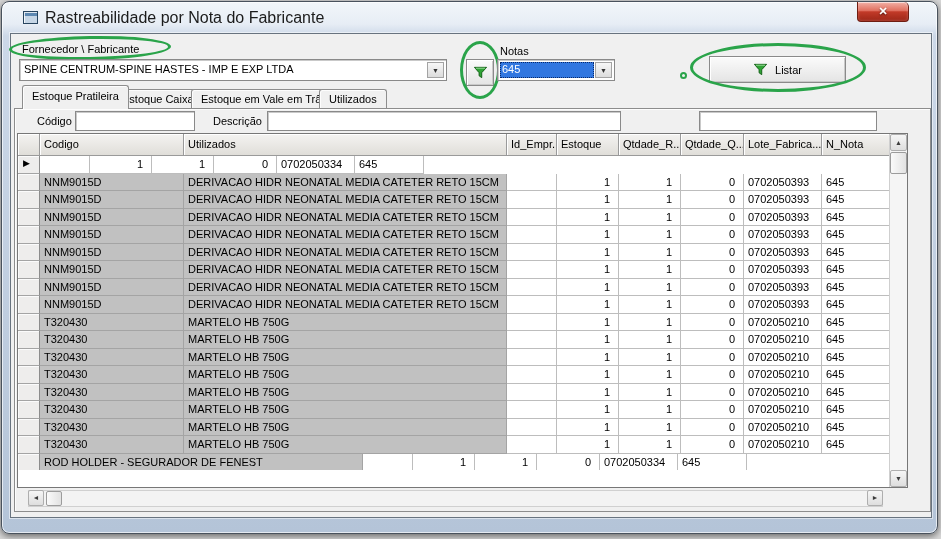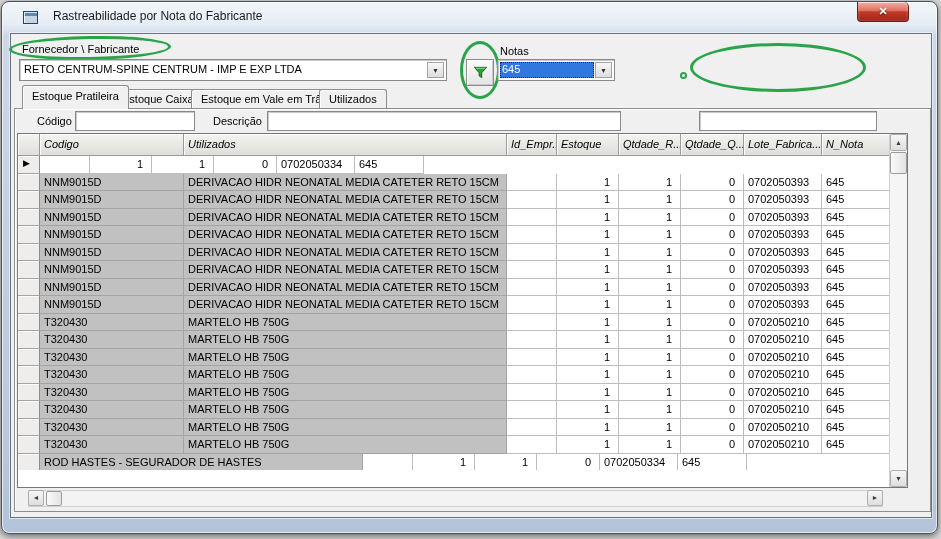--- a/index.html
+++ b/index.html
@@ -7,21 +7,21 @@
   #stage { position:relative; width:941px; height:539px; overflow:hidden; }
 
   
   .window { position:absolute; inset:1px 3px 5px 1px; border-radius:8px;
     background:linear-gradient(180deg,#f2f6fa 0px,#e7edf5 22px,#ccd8e8 34px,#bfcddf 60%,#b4c4d8 100%);
     border:1px solid #49525d; box-shadow:0 2px 7px rgba(0,0,0,.55), inset 0 0 0 1px rgba(255,255,255,.65); }
   .titlebar { position:absolute; left:0; top:0; right:0; height:31px; }
   .win-icon { position:absolute; left:21px; top:9px; width:15px; height:13px;
     background:linear-gradient(180deg,#5d88b2 0 4px,#c6d6e6 4px 100%); border:1px solid #27445f;
     box-shadow:inset 1px 1px 0 rgba(255,255,255,.8); }
-  .win-title { position:absolute; left:43px; top:7px; font-size:12px; color:#1b1b1b; white-space:nowrap;margin-left:8px; }
+  .win-title { position:absolute; left:43px; top:7px; font-size:16px; color:#1b1b1b; white-space:nowrap; }
   .close-btn { position:absolute; right:28px; top:0px; width:52px; height:20px;
     background:linear-gradient(180deg,#f2b0a6 0%,#e07060 45%,#c23a28 50%,#a62а19 52%,#9c2617 100%);
     background:linear-gradient(180deg,#f2b0a6 0%,#e07060 45%,#c23a28 52%,#9c2617 100%);
     border:1px solid #6f1d12; border-top:none; border-radius:0 5px 4px 4px;
     box-shadow:inset 0 1px 0 rgba(255,255,255,.55), inset 0 0 3px rgba(255,255,255,.25);
     color:#fff; font-size:11px; font-weight:bold; text-align:center; line-height:19px;
     text-shadow:0 1px 2px rgba(0,0,0,.6); cursor:pointer; }
 
   
   .client { position:absolute; left:8px; top:31px; width:922px; height:485px;
@@ -60,21 +60,21 @@
     border:1px solid #8d8d8d; box-shadow:inset 1px 1px 0 #fdfdfd; }
 
   .edit { position:absolute; height:20px; font-size:11px; padding:0 4px; font-family:"Liberation Sans",sans-serif; }
 
   
   .grid { position:absolute; left:2px; top:24px; width:891px; height:355px; background:#fff;
     border:1px solid #777; }
   .g-hdr { display:flex; height:22px; }
   .g-hcell { background:linear-gradient(180deg,#f4f3f1,#e0ded9); border-right:1px solid #9a9a9a;
     border-bottom:1px solid #9a9a9a; box-shadow:inset 1px 1px 0 #ffffff; font-size:11px; color:#000;
-    padding:4px 0 8px 4px; white-space:nowrap; overflow:hidden; flex:none; cursor:pointer;font-style:italic; }
+    padding:4px 0 8px 4px; white-space:nowrap; overflow:hidden; flex:none; cursor:pointer; }
   .g-row { display:flex; height:17.5px; cursor:pointer; }
   .g-cell { font-size:11px; color:#000; padding:2px 3px 0 4px; white-space:nowrap; overflow:hidden;
     border-right:1px solid #a4a4a4; border-bottom:1px solid #a4a4a4; flex:none; }
   .g-cell.gray { background:#c1c1c1; }
   .g-cell.white { background:#fff; border-right-color:#bdbdbd; border-bottom-color:#bdbdbd; }
   .g-cell.num { text-align:right; padding-right:8px; }
   .g-ind { width:22px; flex:none; background:#eeedec; border-right:1px solid #8c8c8c;
     border-bottom:1px solid #a4a4a4; box-shadow:inset 1px 1px 0 #fbfbfb; position:relative; }
   .g-ind .mark { position:absolute; left:5px; top:2px; font-size:9px; color:#000; }
   .g-filler { position:absolute; left:0; bottom:0; width:873px; height:17px; background:#fff; }
@@ -103,40 +103,47 @@
       <div class="win-title">Rastreabilidade por Nota do Fabricante</div>
       <div class="close-btn">✕</div>
     </div>
 
     <div class="client">
 
       <div class="lbl" style="left:11px; top:9px;">Fornecedor \ Fabricante</div>
       <div class="annot" style="left:-2px; top:2px; width:162px; height:24px; transform:rotate(-1deg);"></div>
 
       <div class="combo sunken" style="left:8px; top:25px; width:428px;">
-        <div class="txt">RETO CENTRUM-SPINE CENTRUM - IMP E EXP LTDA</div>
+        <div class="txt">SPINE CENTRUM-SPINE HASTES - IMP E EXP LTDA</div>
         <div class="arrow-btn">▼</div>
       </div>
 
       <div class="filter-btn btn3d">
         <svg class="funnel" viewBox="0 0 16 16" width="15" height="15">
           <path d="M1.5 2.5 h13 l-5.2 5.7 v5.3 l-2.8 -2 v-3.3 z" fill="#2fa335" stroke="#0e5c12" stroke-width="1"></path>
           <path d="M3 3.4 h10" stroke="#9ede9e" stroke-width="1"></path>
         </svg>
       </div>
       <div class="annot" style="left:449px; top:7px; width:40px; height:58px;"></div>
 
       <div class="lbl" style="left:489px; top:11px;">Notas</div>
       <div class="combo sunken selected" style="left:486px; top:25px; width:118px;">
         <div class="txt">645</div>
         <div class="arrow-btn">▼</div>
       </div>
 
       <div class="dot-annot"></div>
 
+      <div class="listar-btn btn3d">
+        <svg class="funnel" viewBox="0 0 16 16" width="15" height="15">
+          <path d="M1.5 2.5 h13 l-5.2 5.7 v5.3 l-2.8 -2 v-3.3 z" fill="#2fa335" stroke="#0e5c12" stroke-width="1"></path>
+          <path d="M3 3.4 h10" stroke="#9ede9e" stroke-width="1"></path>
+        </svg>
+        <span>Listar</span>
+      </div>
       <div class="annot" style="left:679px; top:9px; width:176px; height:49px;"></div>
 
       <div id="tabs">
           <div class="tab active" style="left: 11px; top: 51px; height: 24px;">Estoque Pratileira</div>
           <div class="tab" style="left: 101px; top: 55px; height: 19px;">Estoque Caixa</div>
           <div class="tab" style="left: 180px; top: 55px; height: 19px;">Estoque em Vale em Trânsito</div>
           <div class="tab" style="left: 308px; top: 55px; height: 19px;">Utilizados</div>
         </div>
 
       <div class="tabpage">
@@ -343,21 +350,21 @@
                 <div class="g-cell gray" style="width: 323px;">MARTELO HB 750G</div>
                 <div class="g-cell white" style="width: 50px;"></div>
                 <div class="g-cell white num" style="width: 62px;">1</div>
                 <div class="g-cell white num" style="width: 62px;">1</div>
                 <div class="g-cell white num" style="width: 63px;">0</div>
                 <div class="g-cell white" style="width: 78px;">0702050210</div>
                 <div class="g-cell white" style="width: 69px;">645</div>
               </div>
               <div class="g-row">
                 <div class="g-ind"></div>
-                <div class="g-cell gray" style="width: 323px;">ROD HASTES - SEGURADOR DE HASTES</div>
+                <div class="g-cell gray" style="width: 323px;">ROD HOLDER - SEGURADOR DE FENEST</div>
                 <div class="g-cell white" style="width: 50px;"></div>
                 <div class="g-cell white num" style="width: 62px;">1</div>
                 <div class="g-cell white num" style="width: 62px;">1</div>
                 <div class="g-cell white num" style="width: 63px;">0</div>
                 <div class="g-cell white" style="width: 78px;">0702050334</div>
                 <div class="g-cell white" style="width: 69px;">645</div>
               </div>
             </div>
           <div class="g-filler"></div>
           <div class="vscroll">

